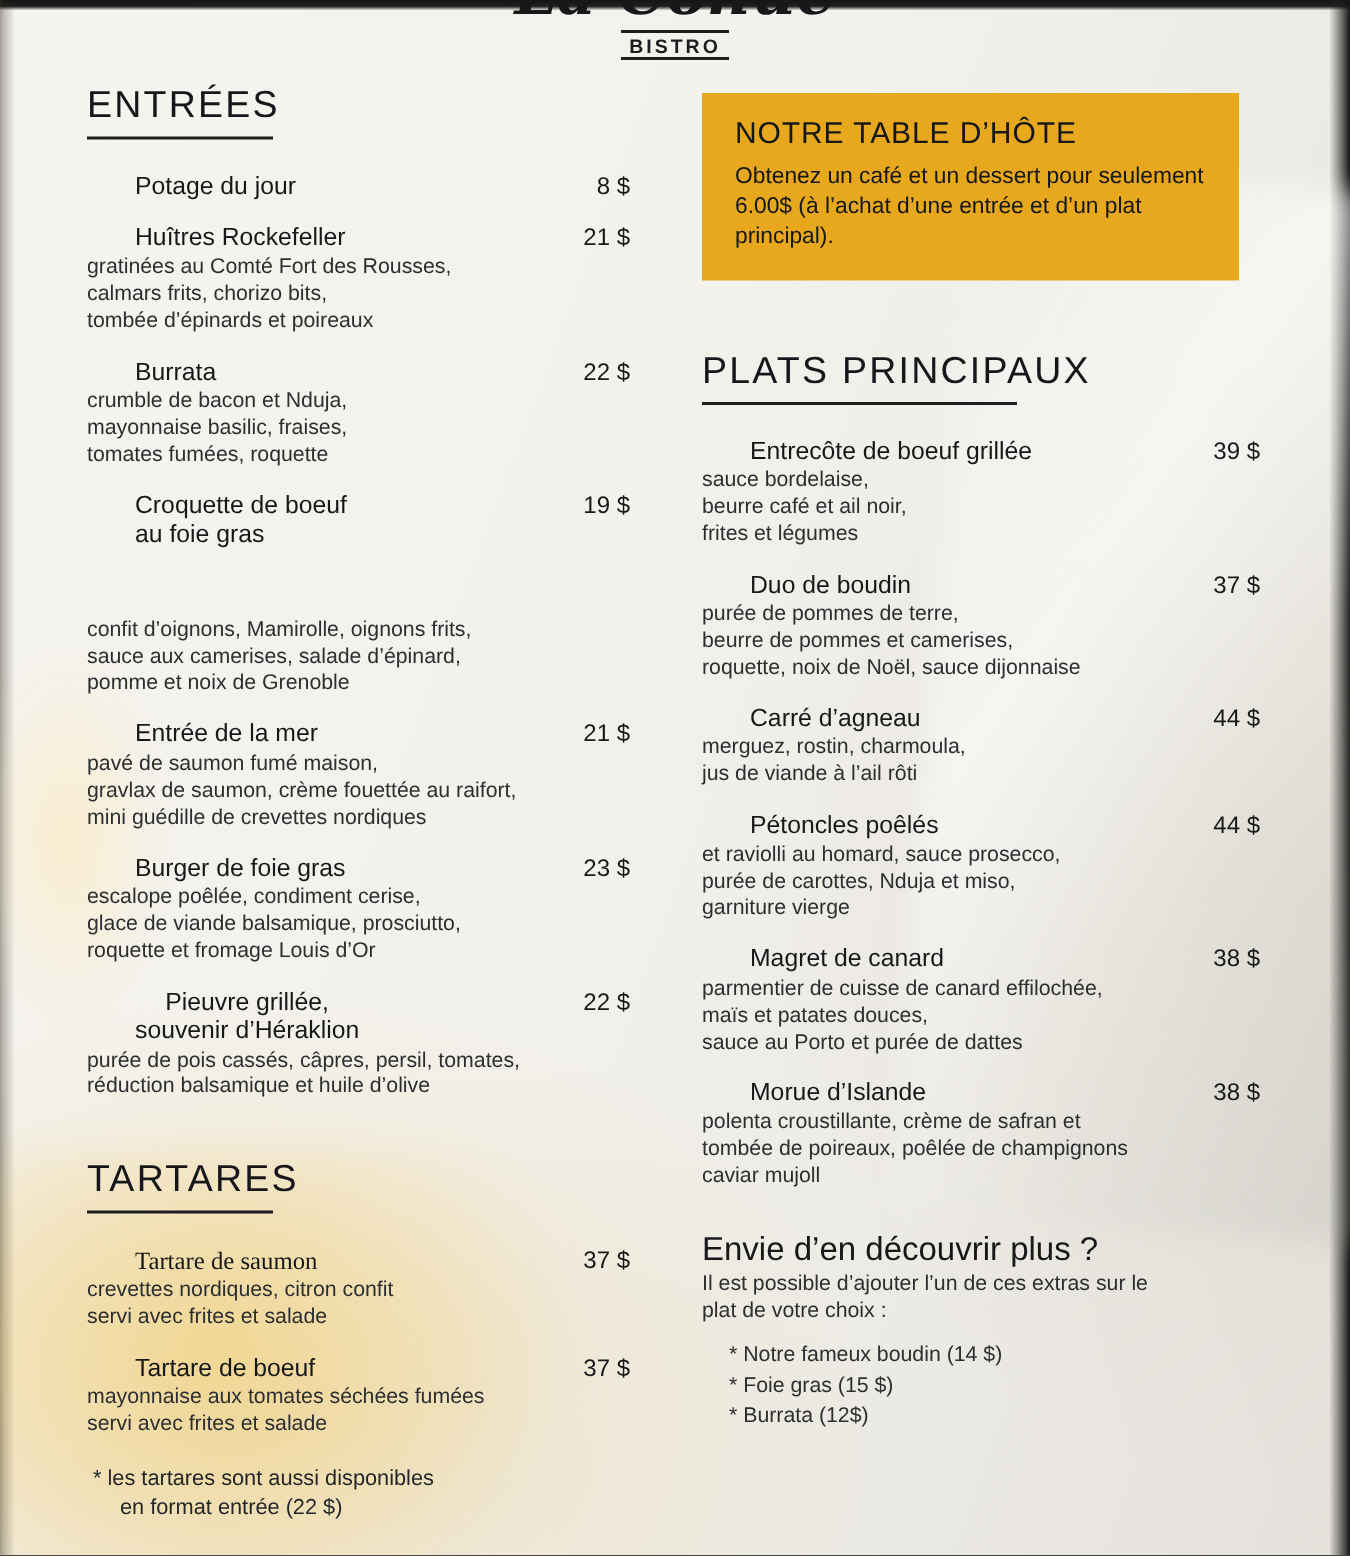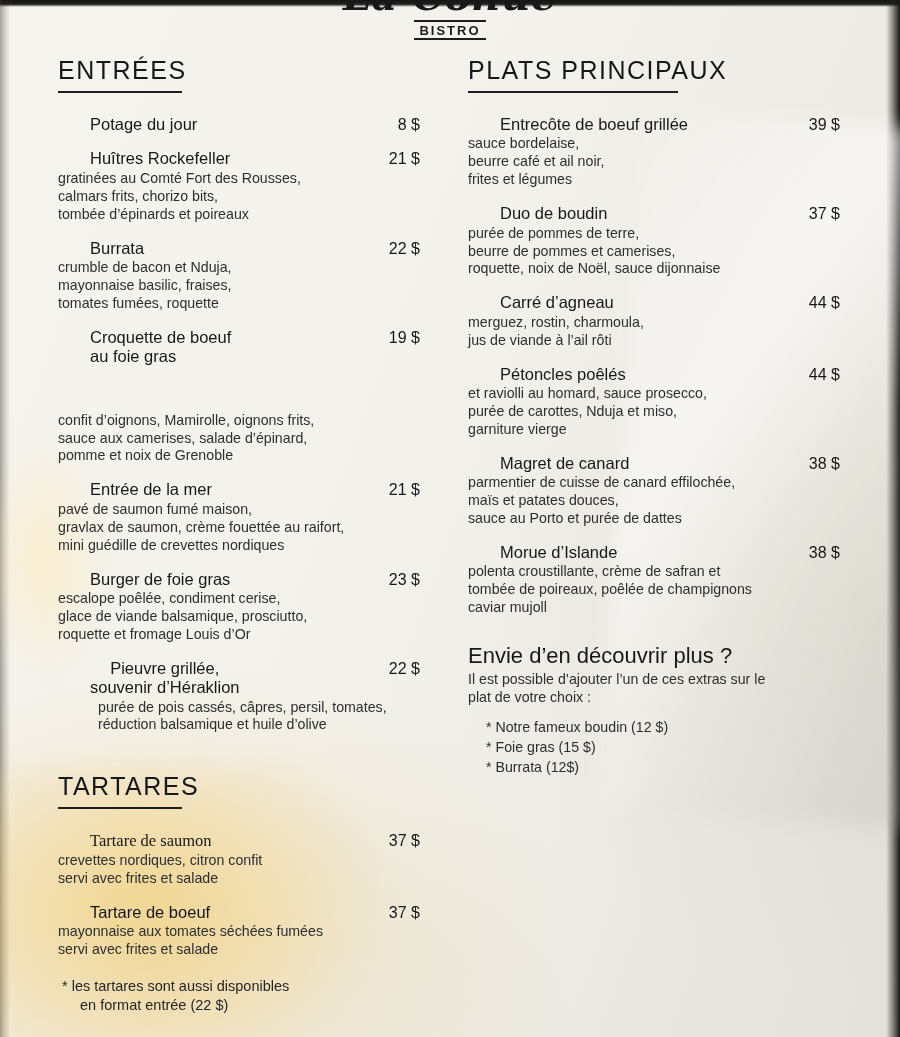--- a/index.html
+++ b/index.html
@@ -325,21 +325,21 @@
 glace de viande balsamique, prosciutto,
 roquette et fromage Louis d’Or</div>
         </div>
 
         <div class="item">
           <div class="item-head">
             <div class="item-name" style="white-space: pre-line; text-align: center;">Pieuvre grillée,
 souvenir d’Héraklion</div>
             <div class="item-price">22 $</div>
           </div>
-          <div class="item-desc" style="white-space: pre-line; margin-left: 40px;">purée de pois cassés, câpres, persil, tomates,
+          <div class="item-desc" style="white-space: pre-line;">purée de pois cassés, câpres, persil, tomates,
 réduction balsamique et huile d’olive</div>
         </div>
 
         <h2 class="section-title" style="margin-top:38px;">TARTARES</h2>
         <div class="section-rule"></div>
 
         <div class="item">
           <div class="item-head">
             <div class="item-name" style="white-space: pre-line; font-family: Liberation Serif, serif;">Tartare de saumon</div>
             <div class="item-price">37 $</div>
@@ -359,20 +359,24 @@
 
         <div class="note">
           <span>* les tartares sont aussi disponibles</span>
           <span class="l2">en format entrée (22 $)</span>
         </div>
 
       </div>
 
       <div class="col-right">
 
+        <div class="promo">
+          <div class="promo-title">NOTRE TABLE D’HÔTE</div>
+          <div class="promo-text" style="white-space: pre-line;">Obtenez un café et un dessert pour seulement 6.00$ (à l’achat d’une entrée et d’un plat principal).</div>
+        </div>
 
         <h2 class="section-title">PLATS PRINCIPAUX</h2>
         <div class="section-rule wide"></div>
 
         <div class="item">
           <div class="item-head">
             <div class="item-name" style="white-space: pre-line;">Entrecôte de boeuf grillée</div>
             <div class="item-price">39 $</div>
           </div>
           <div class="item-desc" style="white-space: pre-line;">sauce bordelaise,
@@ -427,21 +431,21 @@
           <div class="item-desc" style="white-space: pre-line;">polenta croustillante, crème de safran et
 tombée de poireaux, poêlée de champignons
 caviar mujoll</div>
         </div>
 
         <div class="extras">
           <div class="extras-title">Envie d’en découvrir plus ?</div>
           <div class="extras-sub" style="white-space: pre-line;">Il est possible d’ajouter l’un de ces extras sur le
 plat de votre choix :</div>
           <div class="extras-list">
-            <div>* Notre fameux boudin (12 $)</div>
+            <div>* Notre fameux boudin (14 $)</div>
             <div>* Foie gras (15 $)</div>
             <div>* Burrata (12$)</div>
           </div>
         </div>
 
       </div>
     </div>
   </div>
 </div>
 

